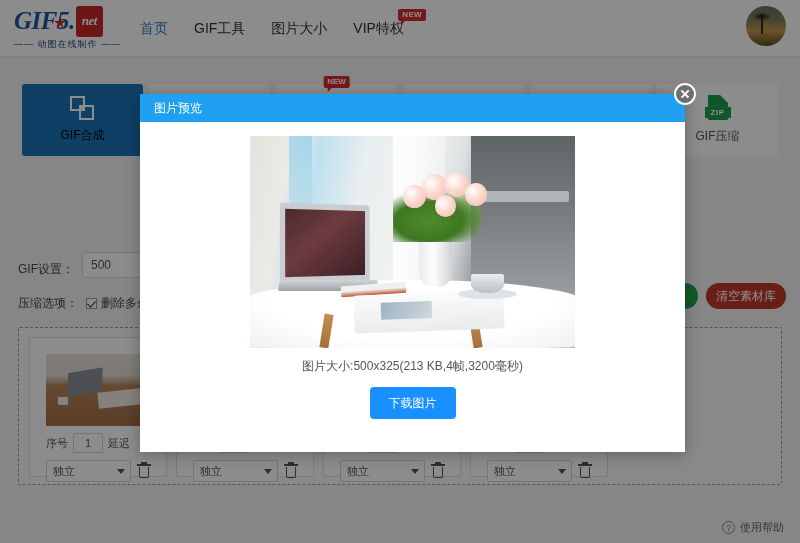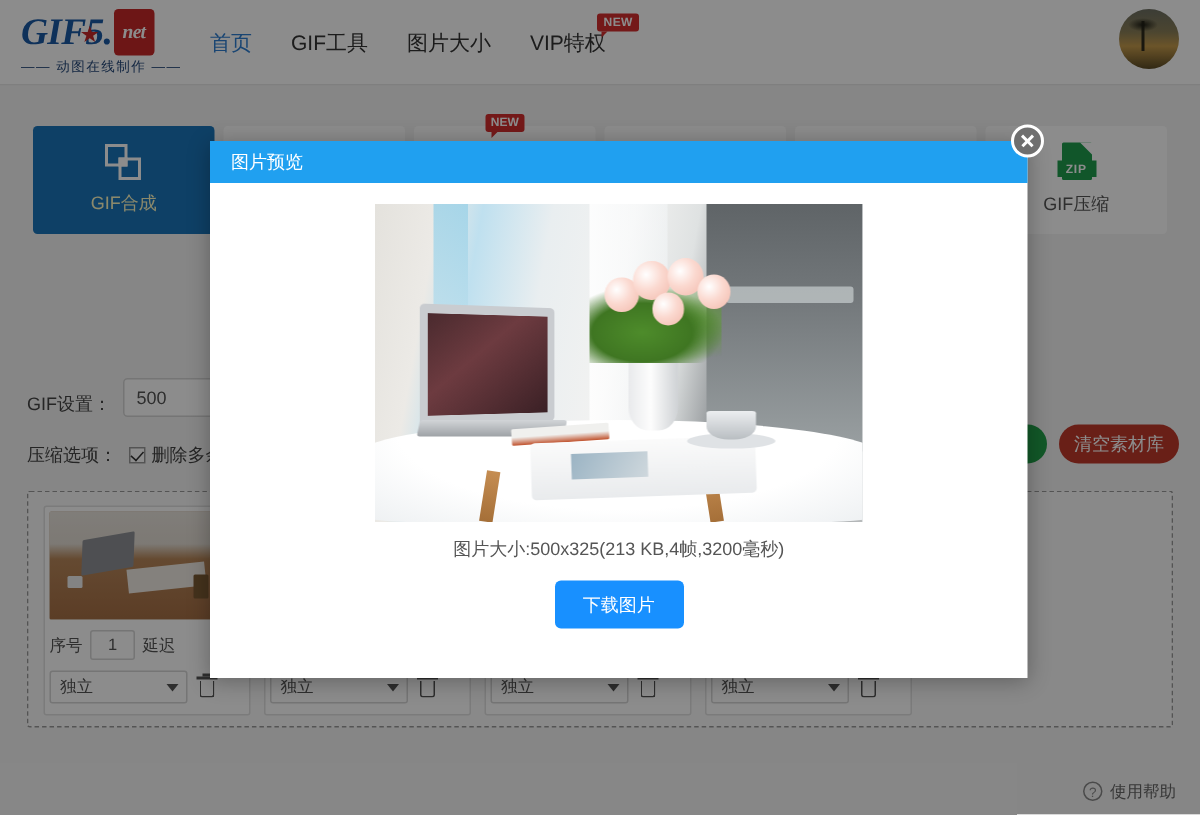--- a/index.html
+++ b/index.html
@@ -141,21 +141,21 @@
     gap: 5px;
     cursor: pointer;
   }
   .tile.active {
     background: #1a75bb;
   }
   .tile-label {
     font-size: 12px;
     color: #555555;
   }
-  .tile.active .tile-label { color: #fef9c3; }
+  .tile.active .tile-label { color: #000000; }
   .tile-badge {
     position: absolute;
     top: -8px; left: 50%;
     transform: translateX(-50%);
     background: #d32f2f;
     color: #fff;
     font-size: 8px;
     font-weight: bold;
     padding: 1px 4px 2px 4px;
     border-radius: 2px;
@@ -270,21 +270,21 @@
     left: 10px; top: 9px;
     display: flex;
     gap: 9px;
   }
   .card {
     width: 138px; height: 140px;
     background: #ffffff;
     border: 1px solid #e0e0e0;
     border-radius: 2px;
     position: relative;
-    padding: 3px;
+    padding: 16px;
   }
   .thumb {
     width: 126px; height: 72px;
     border-radius: 1px;
     overflow: hidden;
     position: relative;
     background: #cbb7a0;
   }
   .thumb .scene {
     position: absolute; inset: 0;

